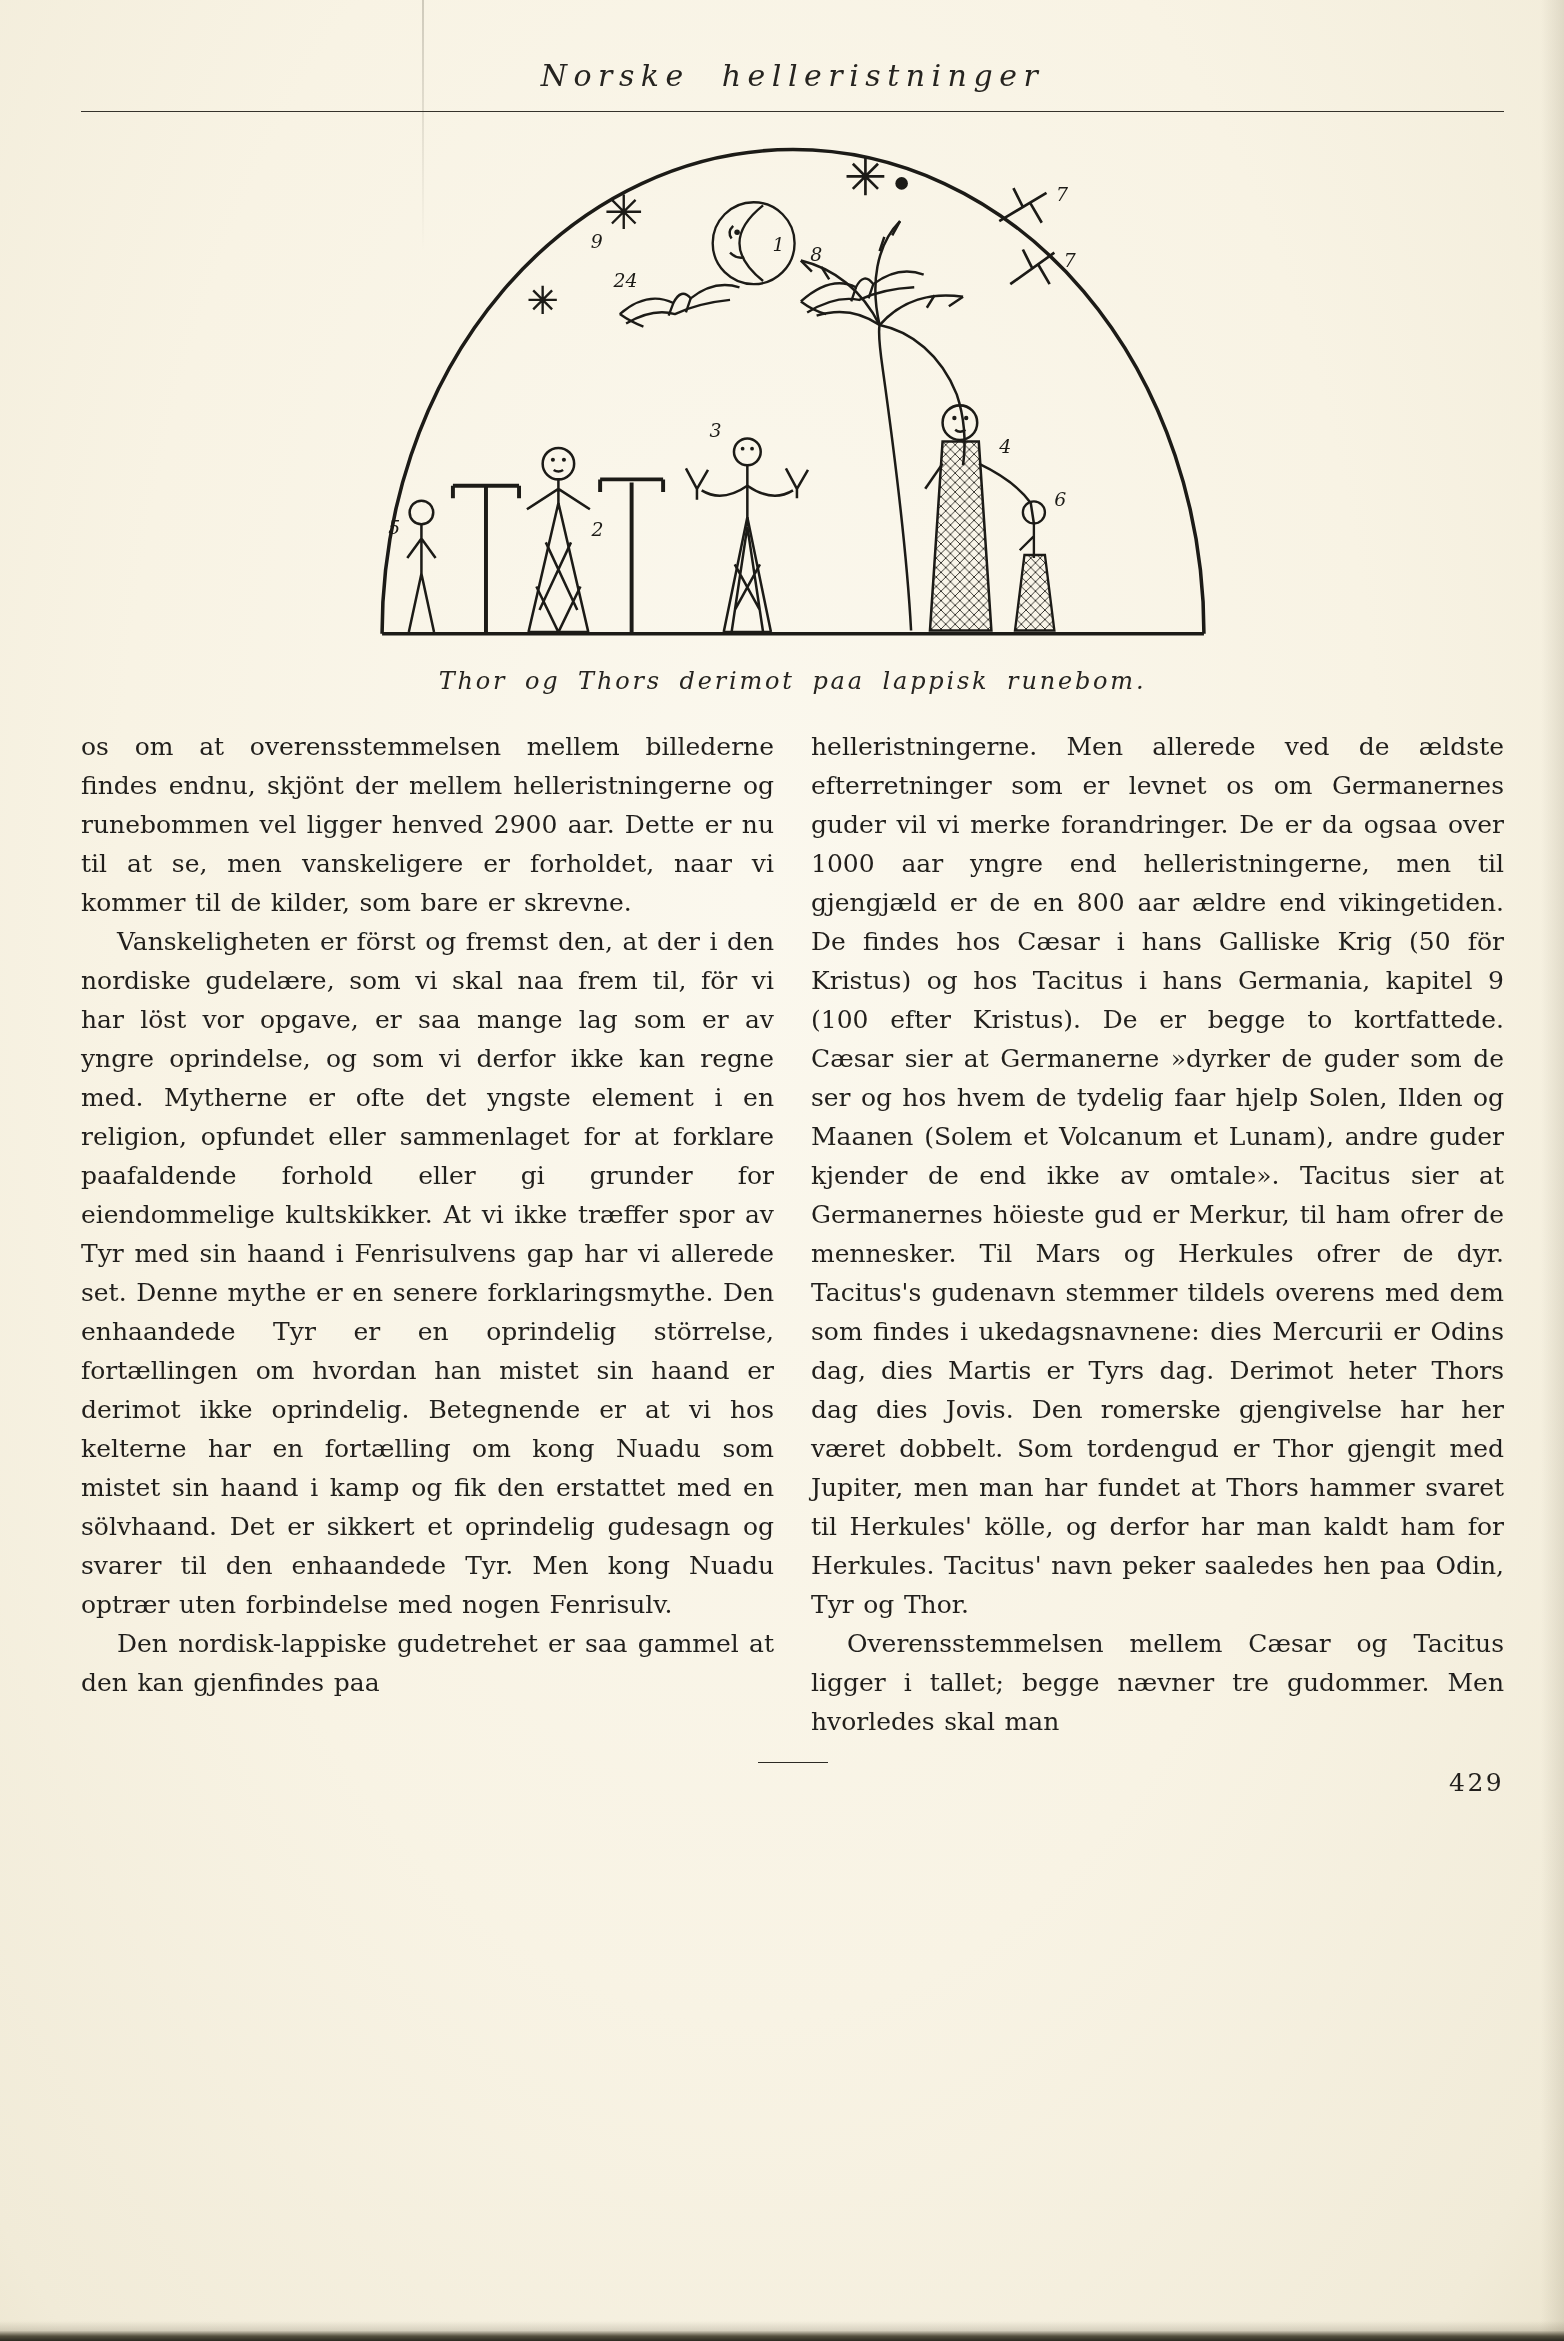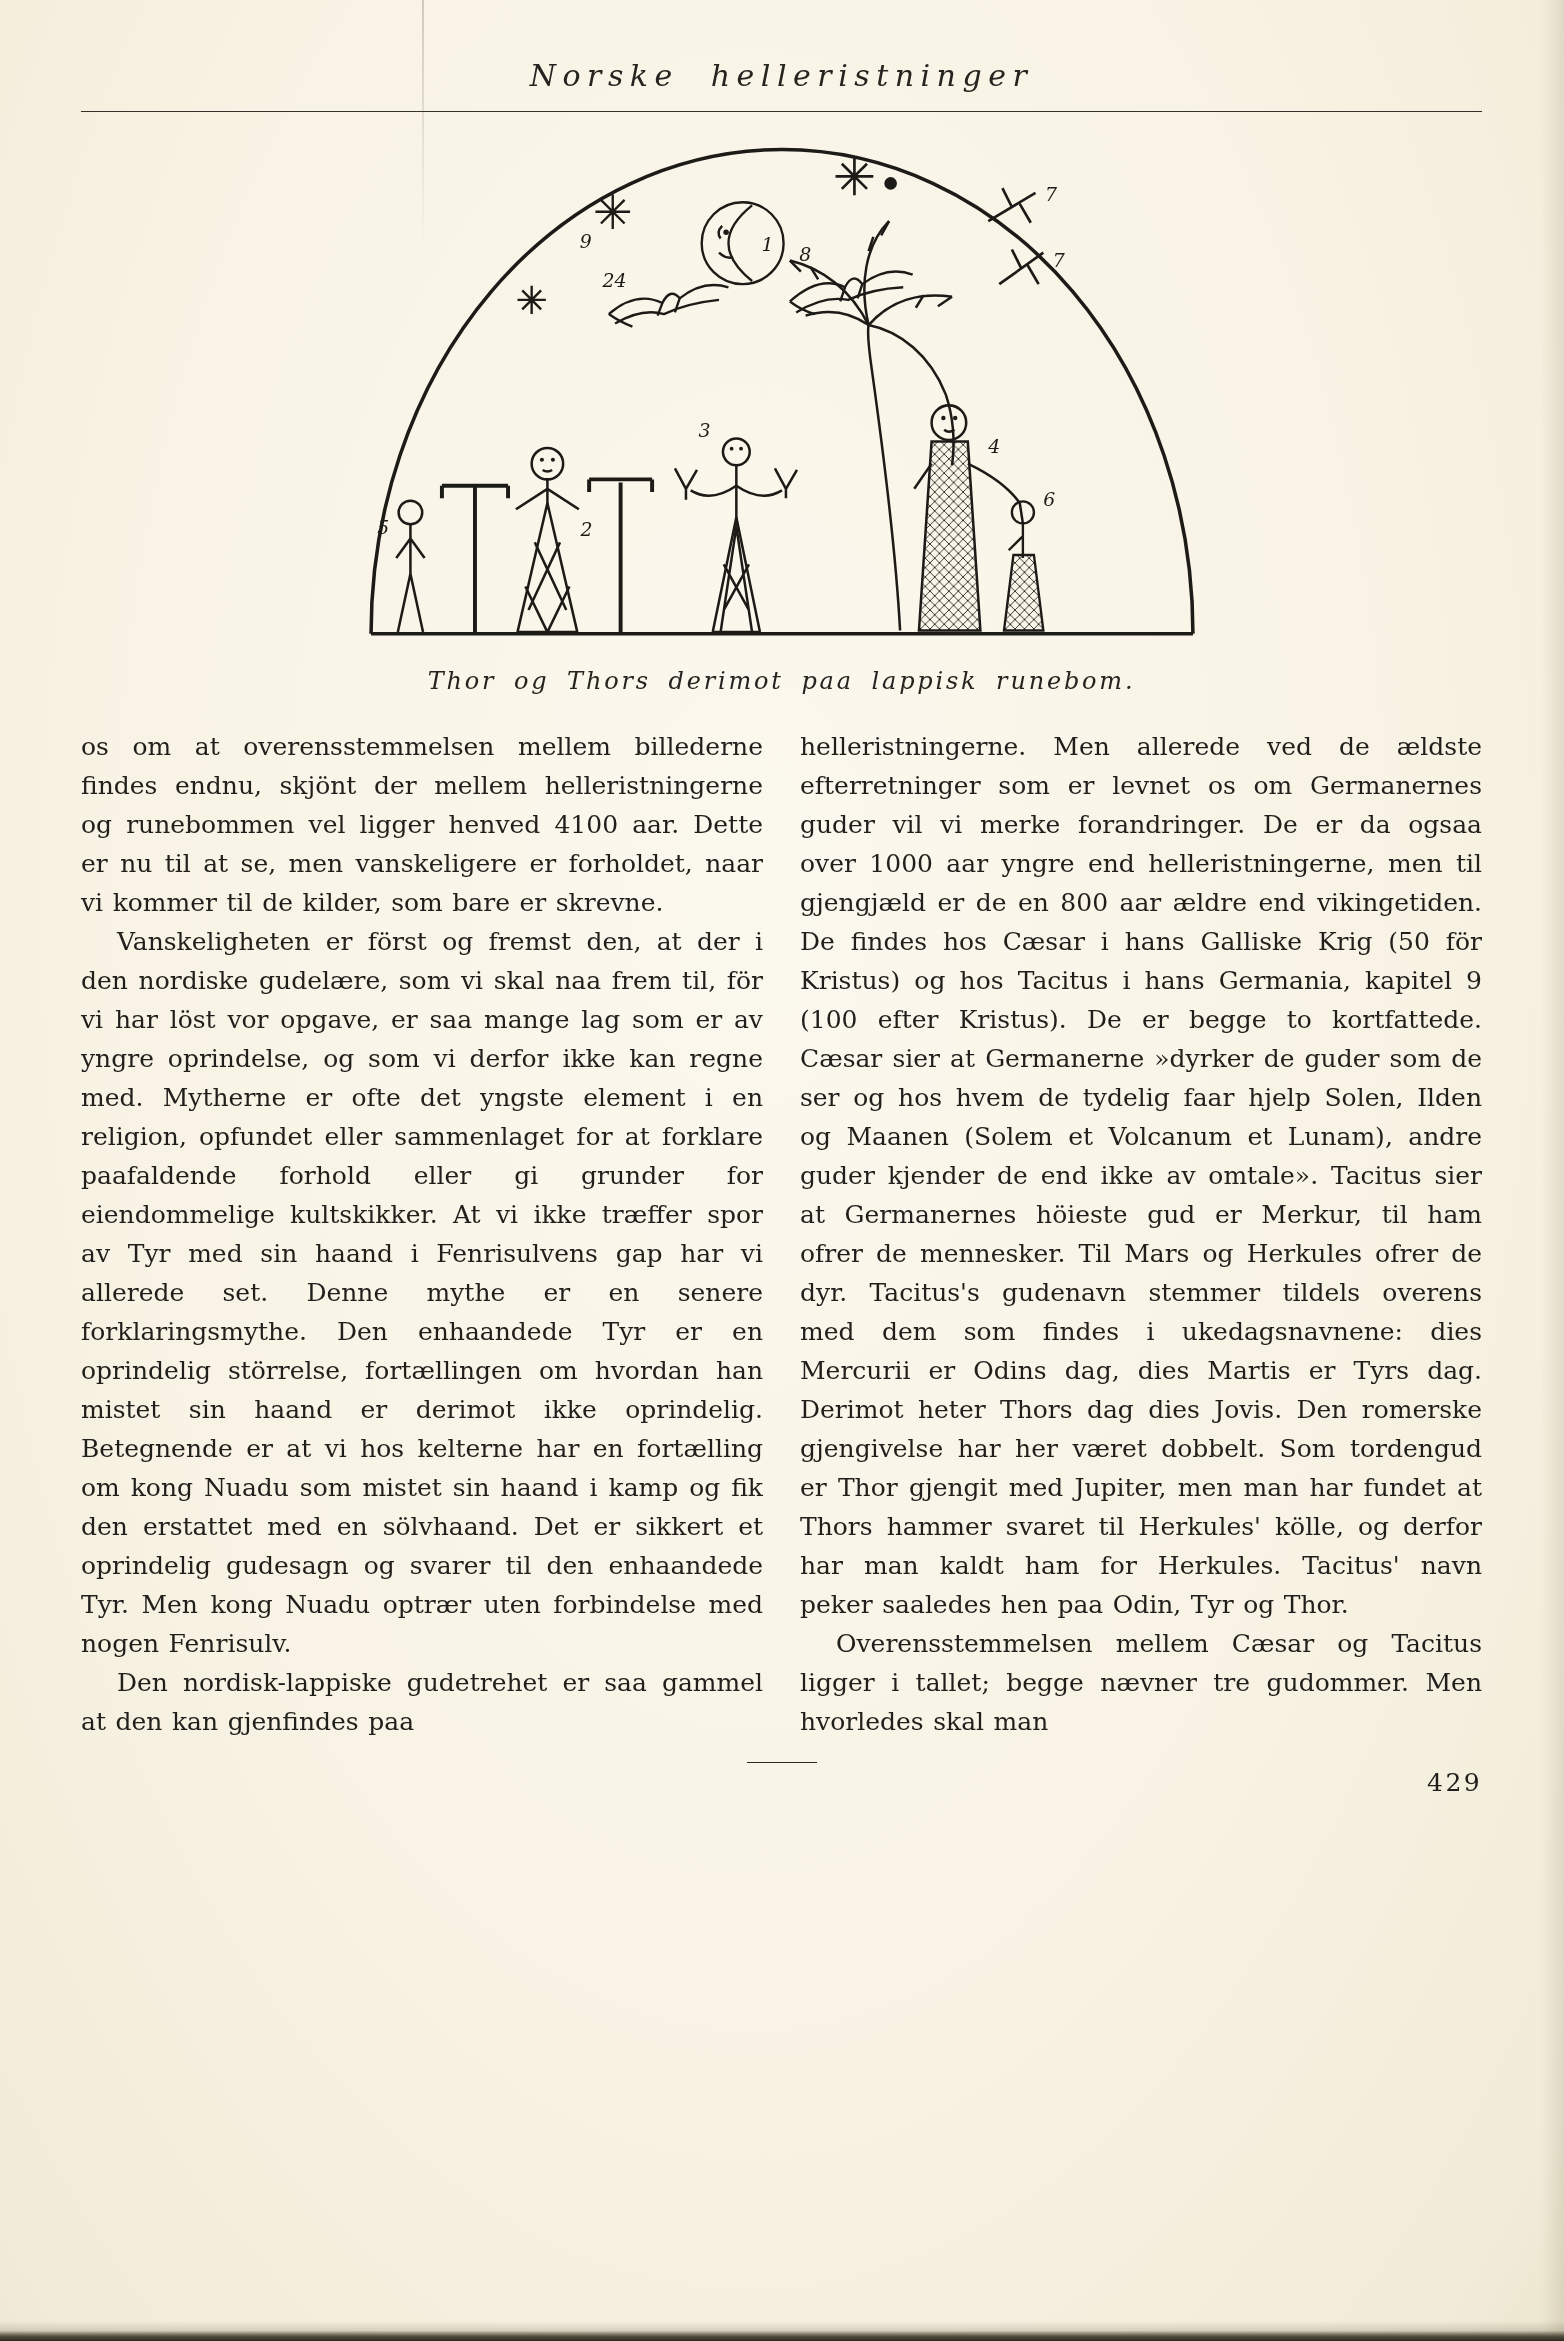--- a/index.html
+++ b/index.html
@@ -19,21 +19,21 @@
   .right-edge {
     position: absolute; right: 0; top: 0; width: 23px; height: 100%;
     background: linear-gradient(to right, rgba(90,80,55,0), rgba(90,80,55,.13));
   }
   .bottom-edge {
     position: absolute; left: 0; bottom: 0; width: 100%; height: 21px;
     background: linear-gradient(to bottom, rgba(80,70,50,0) 0%, rgba(80,70,50,.18) 45%, #55503f 72%, #23211a 100%);
   }
   .content {
     position: absolute; top: 0; left: 0; width: 1564px;
-    padding: 0 82px 0 81px; box-sizing: border-box;
+    padding: 0 60px 0 81px; box-sizing: border-box;
   }
   .header-title {
     margin-top: 58px;
     text-align: center;
     font-style: italic;
     font-size: 30px;
     letter-spacing: 6.5px;
     word-spacing: 16px;
     color: #262420;
   }
@@ -226,21 +226,21 @@
         <path d="M856 496 V 540 M856 512 L838 530 M856 508 L856 498" fill="none"></path>
         <polygon points="844,536 832,632 882,632 870,536" fill="url(#xh)"></polygon>
       </g>
       <text class="ill-num" x="882" y="474">6</text>
     </svg>
     <div class="fig-caption">Thor og Thors derimot paa lappisk runebom.</div>
   </div>
 
   <div class="columns">
     <div class="col">
-        <p class="para">os om at overensstemmelsen mellem billederne findes endnu, skjönt der mellem helleristningerne og runebommen vel ligger henved 4100 aar. Dette er nu til at se, men vanskeligere er forholdet, naar vi kommer til de kilder, som bare er skrevne.</p>
+        <p class="para">os om at overensstemmelsen mellem billederne findes endnu, skjönt der mellem helleristningerne og runebommen vel ligger henved 2900 aar. Dette er nu til at se, men vanskeligere er forholdet, naar vi kommer til de kilder, som bare er skrevne.</p>
         <p class="para indent">Vanskeligheten er först og fremst den, at der i den nordiske gudelære, som vi skal naa frem til, för vi har löst vor opgave, er saa mange lag som er av yngre oprindelse, og som vi derfor ikke kan regne med. Mytherne er ofte det yngste element i en religion, opfundet eller sammenlaget for at forklare paafaldende forhold eller gi grunder for eiendommelige kultskikker. At vi ikke træffer spor av Tyr med sin haand i Fenrisulvens gap har vi allerede set. Denne mythe er en senere forklaringsmythe. Den enhaandede Tyr er en oprindelig störrelse, fortællingen om hvordan han mistet sin haand er derimot ikke oprindelig. Betegnende er at vi hos kelterne har en fortælling om kong Nuadu som mistet sin haand i kamp og fik den erstattet med en sölvhaand. Det er sikkert et oprindelig gudesagn og svarer til den enhaandede Tyr. Men kong Nuadu optrær uten forbindelse med nogen Fenrisulv.</p>
         <p class="para indent">Den nordisk-lappiske gudetrehet er saa gammel at den kan gjenfindes paa</p>
       </div>
     <div class="col">
         <p class="para">helleristningerne. Men allerede ved de ældste efterretninger som er levnet os om Germanernes guder vil vi merke forandringer. De er da ogsaa over 1000 aar yngre end helleristningerne, men til gjengjæld er de en 800 aar ældre end vikingetiden. De findes hos Cæsar i hans Galliske Krig (50 för Kristus) og hos Tacitus i hans Germania, kapitel 9 (100 efter Kristus). De er begge to kortfattede. Cæsar sier at Germanerne »dyrker de guder som de ser og hos hvem de tydelig faar hjelp Solen, Ilden og Maanen (Solem et Volcanum et Lunam), andre guder kjender de end ikke av omtale». Tacitus sier at Germanernes höieste gud er Merkur, til ham ofrer de mennesker. Til Mars og Herkules ofrer de dyr. Tacitus's gudenavn stemmer tildels overens med dem som findes i ukedagsnavnene: dies Mercurii er Odins dag, dies Martis er Tyrs dag. Derimot heter Thors dag dies Jovis. Den romerske gjengivelse har her været dobbelt. Som tordengud er Thor gjengit med Jupiter, men man har fundet at Thors hammer svaret til Herkules' kölle, og derfor har man kaldt ham for Herkules. Tacitus' navn peker saaledes hen paa Odin, Tyr og Thor.</p>
         <p class="para indent">Overensstemmelsen mellem Cæsar og Tacitus ligger i tallet; begge nævner tre gudommer. Men hvorledes skal man</p>
       </div>
   </div>
 
   <div class="footer">

